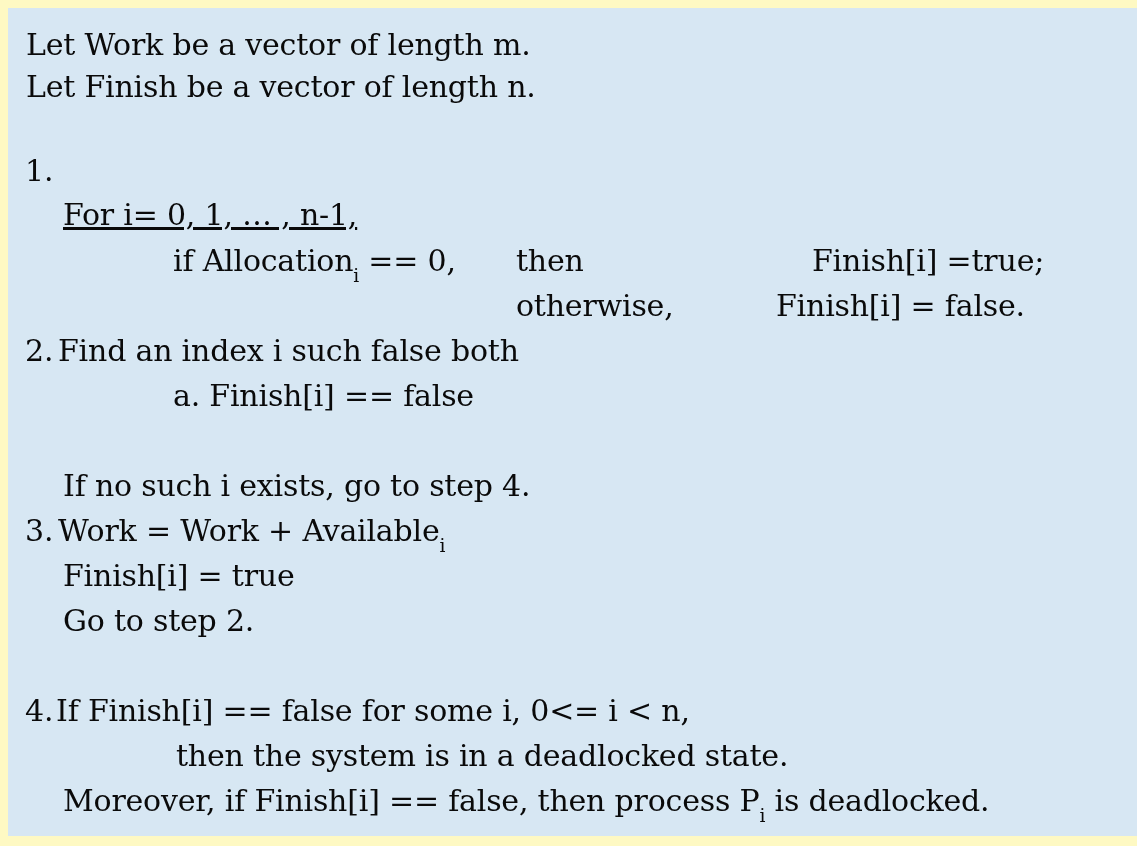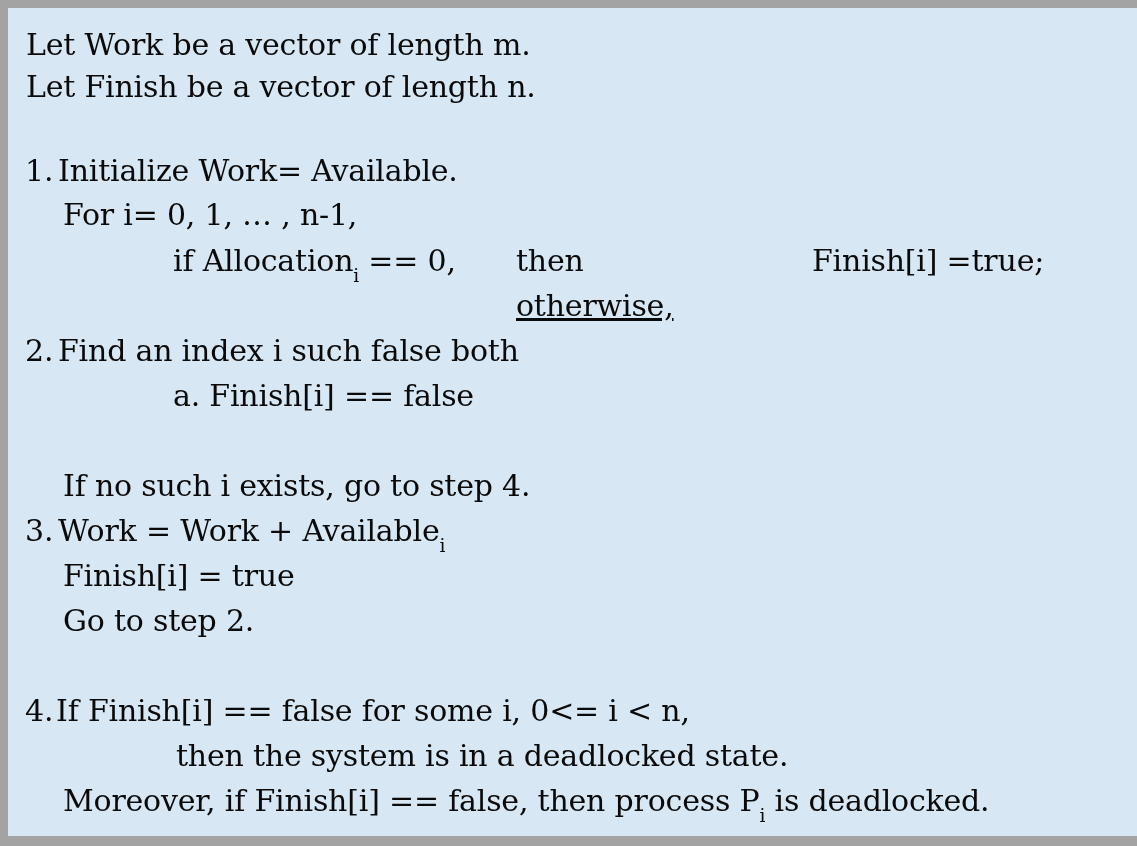--- a/index.html
+++ b/index.html
@@ -10,21 +10,21 @@
   }
   body {
     width: 1137px;
     height: 846px;
     overflow: hidden;
   }
   #slide {
     box-sizing: border-box;
     width: 1137px;
     height: 846px;
-    background: #a3a3a3;
+    background: #fef9c3;
     padding: 8px 0 10px 8px;
   }
   #panel {
     box-sizing: border-box;
     width: 100%;
     height: 100%;
     background: #d7e7f3;
     position: relative;
     overflow: hidden;
     font-family: "DejaVu Serif", "Liberation Serif", serif;
@@ -58,30 +58,30 @@
 <body>
 
 <div id="slide">
   <div id="panel">
 
     <div class="line" style="left:18px; top:22px;">Let Work be a vector of length m.</div>
 
     <div class="line" style="left:18px; top:64px;">Let Finish be a vector of length n.</div>
 
     <div class="line" style="left:17px; top:148px;">1.</div>
-    <div class="line" style="left:50px; top:148px;">Initialize Work= Available.</div>
 
-    <div class="line" style="left:55px; top:192px;">For i= 0, 1, … , n-1,</div>
+    <div class="line" style="left:55px; top:192px;text-decoration:underline;">For i= 0, 1, … , n-1,</div>
 
     <div class="line" style="left:165px; top:238px;"><span>if Allocation</span><span class="sub">i</span><span> == 0,</span></div>
 
     <div class="col" style="left:508px; top:238px;">then</div>
     <div class="col" style="left:804px; top:238px;">Finish[i] =true;</div>
 
-    <div class="col" style="left:508px; top:283px;text-decoration:underline;">otherwise,</div>
+    <div class="col" style="left:508px; top:283px;">otherwise,</div>
+    <div class="col" style="left:768px; top:283px;">Finish[i] = false.</div>
 
     <div class="line" style="left:17px; top:328px;">2.</div>
     <div class="line" style="left:50px; top:328px;">Find an index i such false both</div>
 
     <div class="line" style="left:165px; top:373px;text-align:right;">a. Finish[i] == false</div>
 
 
     <div class="line" style="left:55px; top:463px;">If no such i exists, go to step 4.</div>
 
     <div class="line" style="left:17px; top:508px;">3.</div>

